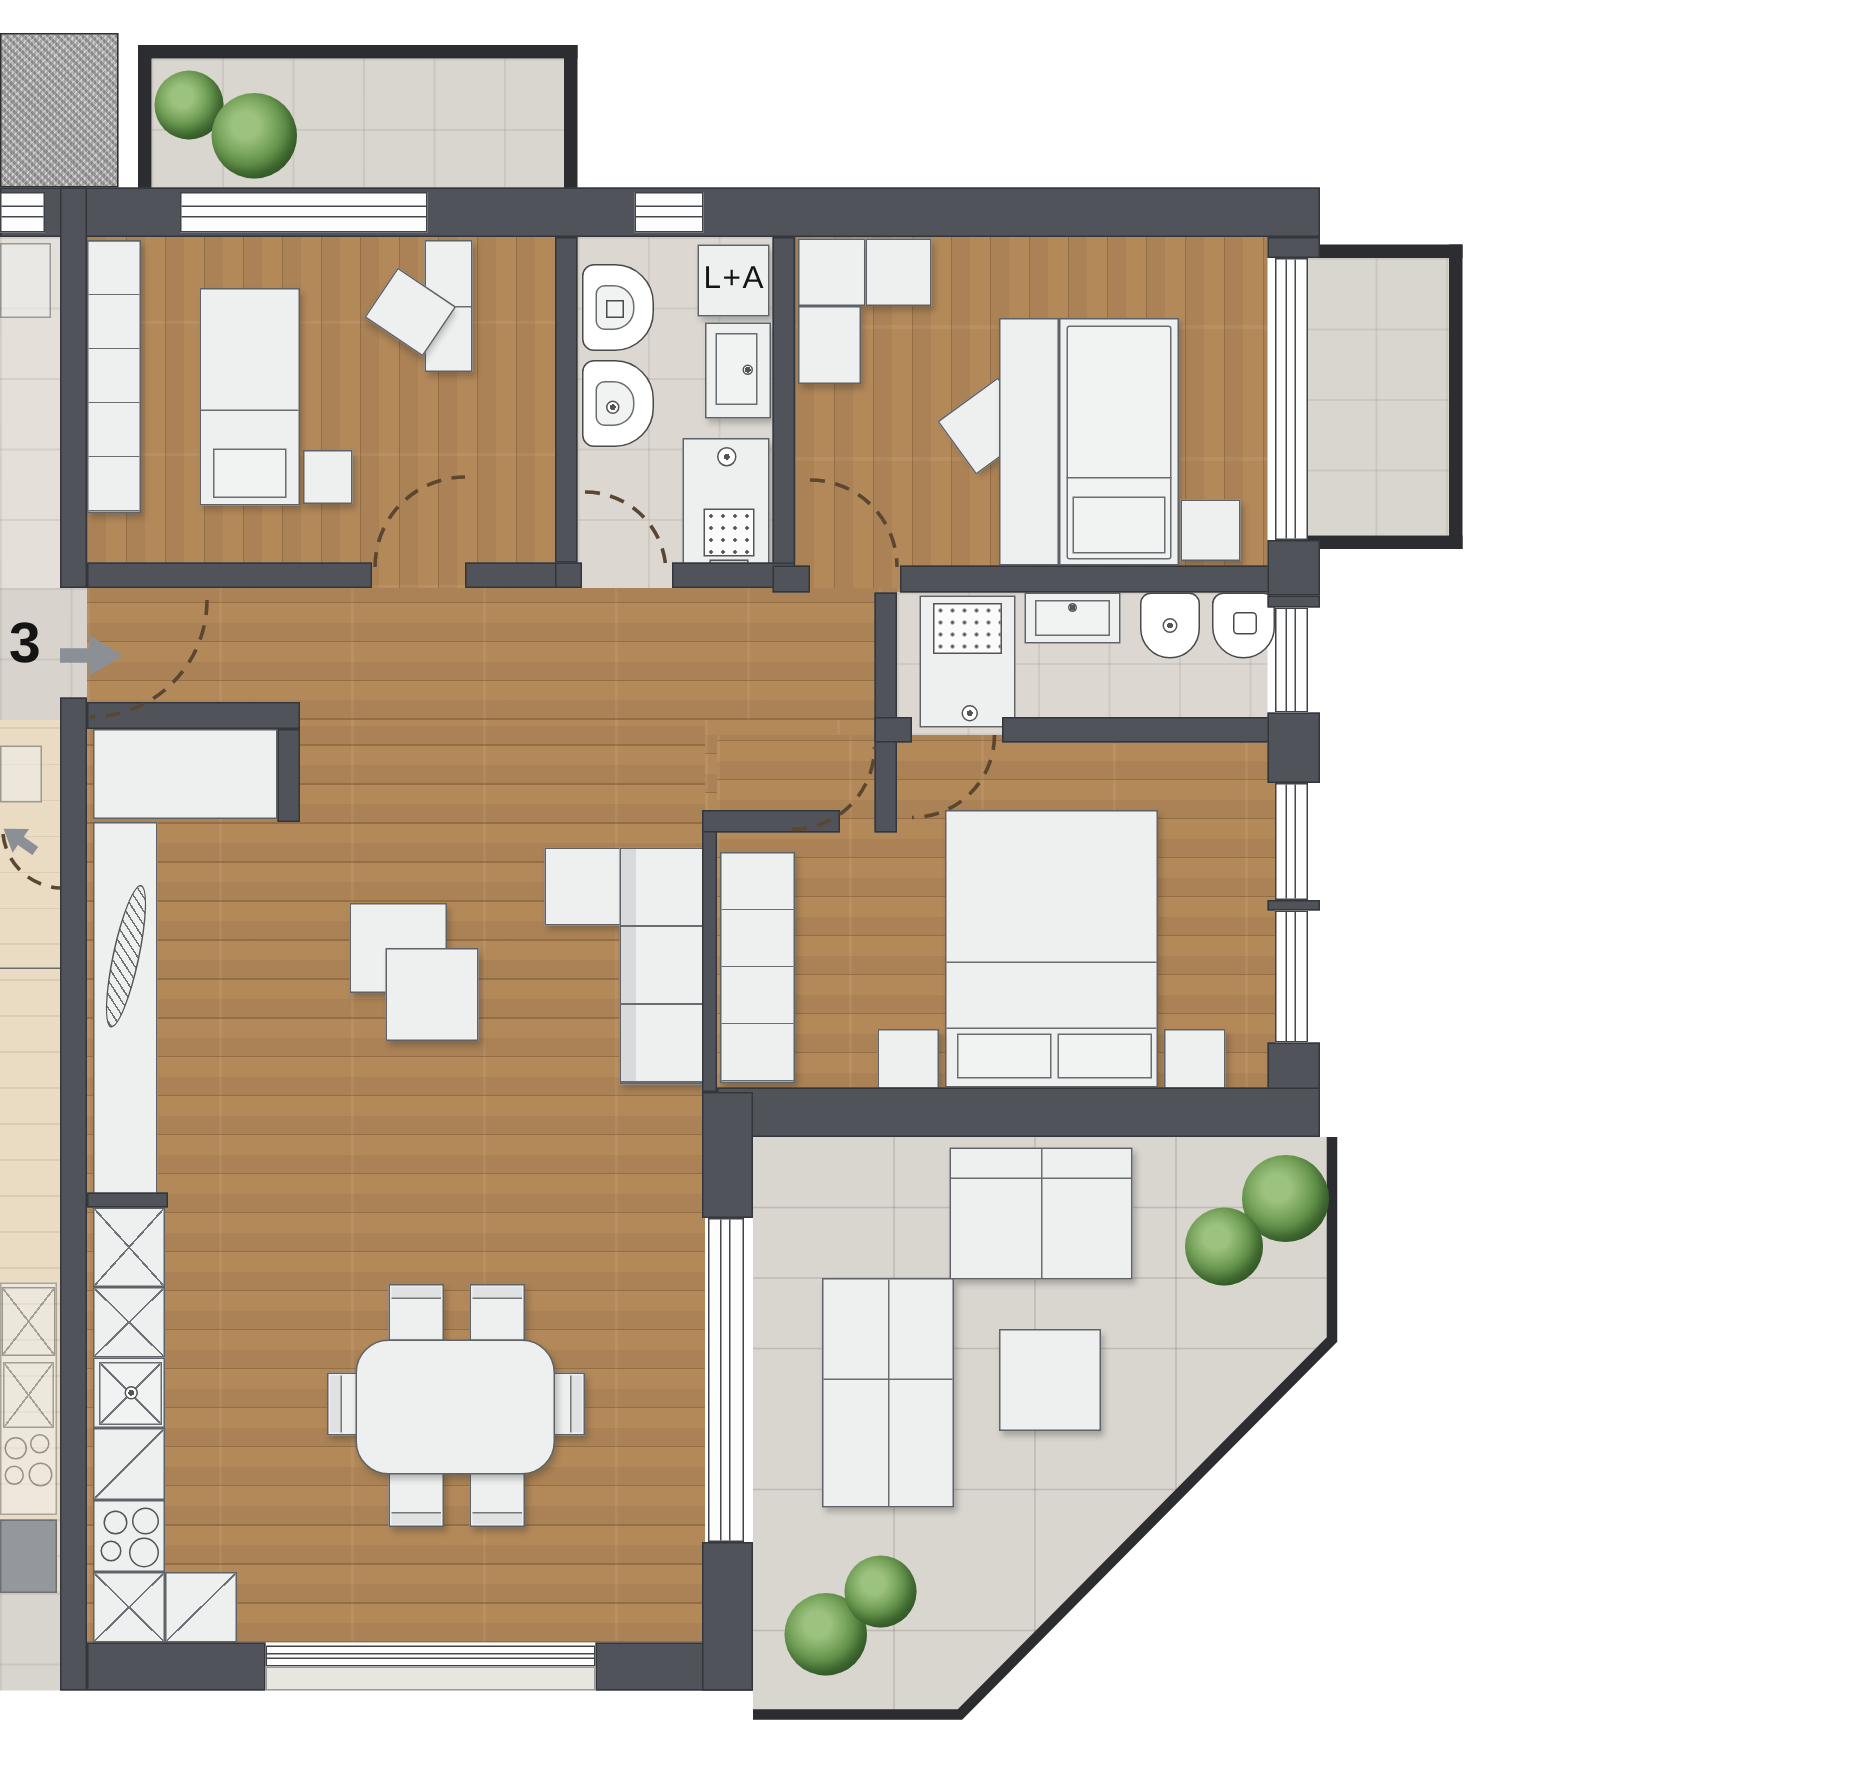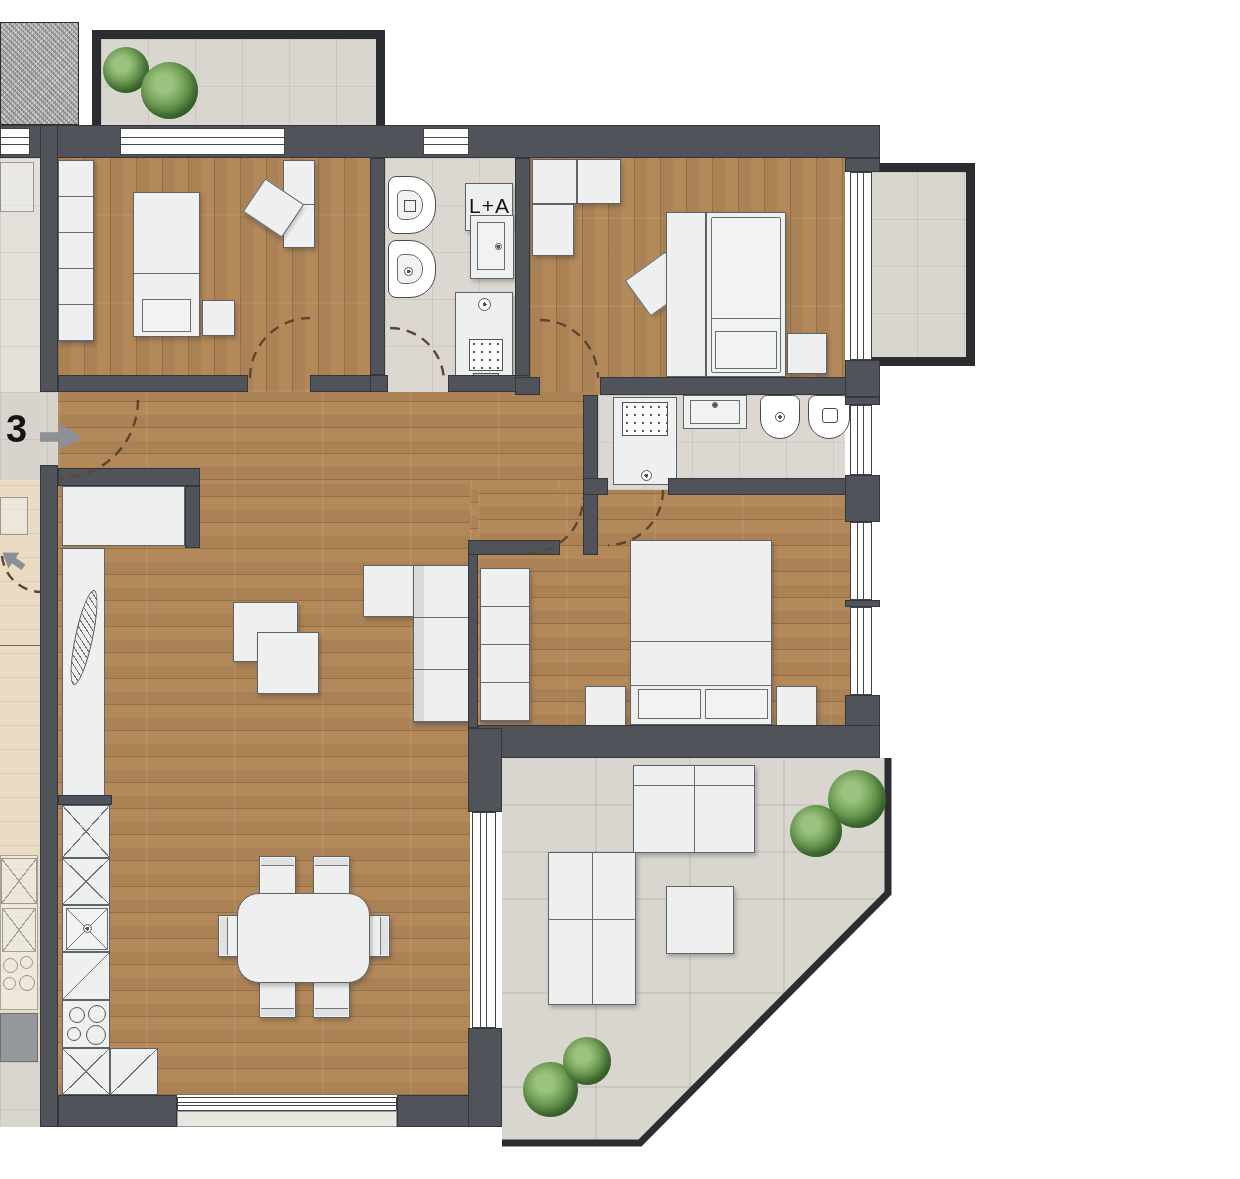--- a/index.html
+++ b/index.html
@@ -116,21 +116,21 @@
 
   <div class="abs" style="left:385px;top:158px;width:130px;height:234px;">
     <div class="wc" style="left:3px;top:18px;width:48px;height:58px;border-radius:8px 26px 26px 8px / 8px 26px 26px 8px;">
       <div class="inset" style="left:8px;top:13px;width:26px;height:30px;border-radius:6px 14px 14px 6px;"></div>
       <div class="abs" style="left:15px;top:23px;width:10px;height:10px;border:1px solid #4a4a4a;"></div>
     </div>
     <div class="wc" style="left:3px;top:82px;width:48px;height:58px;border-radius:8px 26px 26px 8px / 8px 26px 26px 8px;">
       <div class="inset" style="left:8px;top:13px;width:26px;height:30px;border-radius:6px 14px 14px 6px;"></div>
       <div class="knob" style="left:15px;top:26px;width:9px;height:9px;"></div>
     </div>
-    <div class="furn" style="left:80px;top:5px;width:48px;height:48px;margin-top:20px;">
+    <div class="furn" style="left:80px;top:5px;width:48px;height:48px;">
       <span class="lbl" style="left:3px;top:10px;font-size:21px;font-weight:400;letter-spacing:1px;">L+A</span>
     </div>
     <div class="furn" style="left:85px;top:57px;width:44px;height:64px;">
       <div class="inset" style="left:6px;top:6px;width:28px;height:48px;"></div>
       <div class="knob" style="left:24px;top:27px;width:7px;height:7px;"></div>
     </div>
     <div class="furn" style="left:70px;top:134px;width:58px;height:88px;">
       <div class="knob" style="left:22px;top:5px;width:13px;height:13px;"></div>
       <div class="dots" style="left:13px;top:46px;width:34px;height:32px;"></div>
       <div class="abs" style="left:17px;top:80px;width:26px;height:4px;background:#cfcfcf;border:1px solid #555;box-sizing:border-box;"></div>

